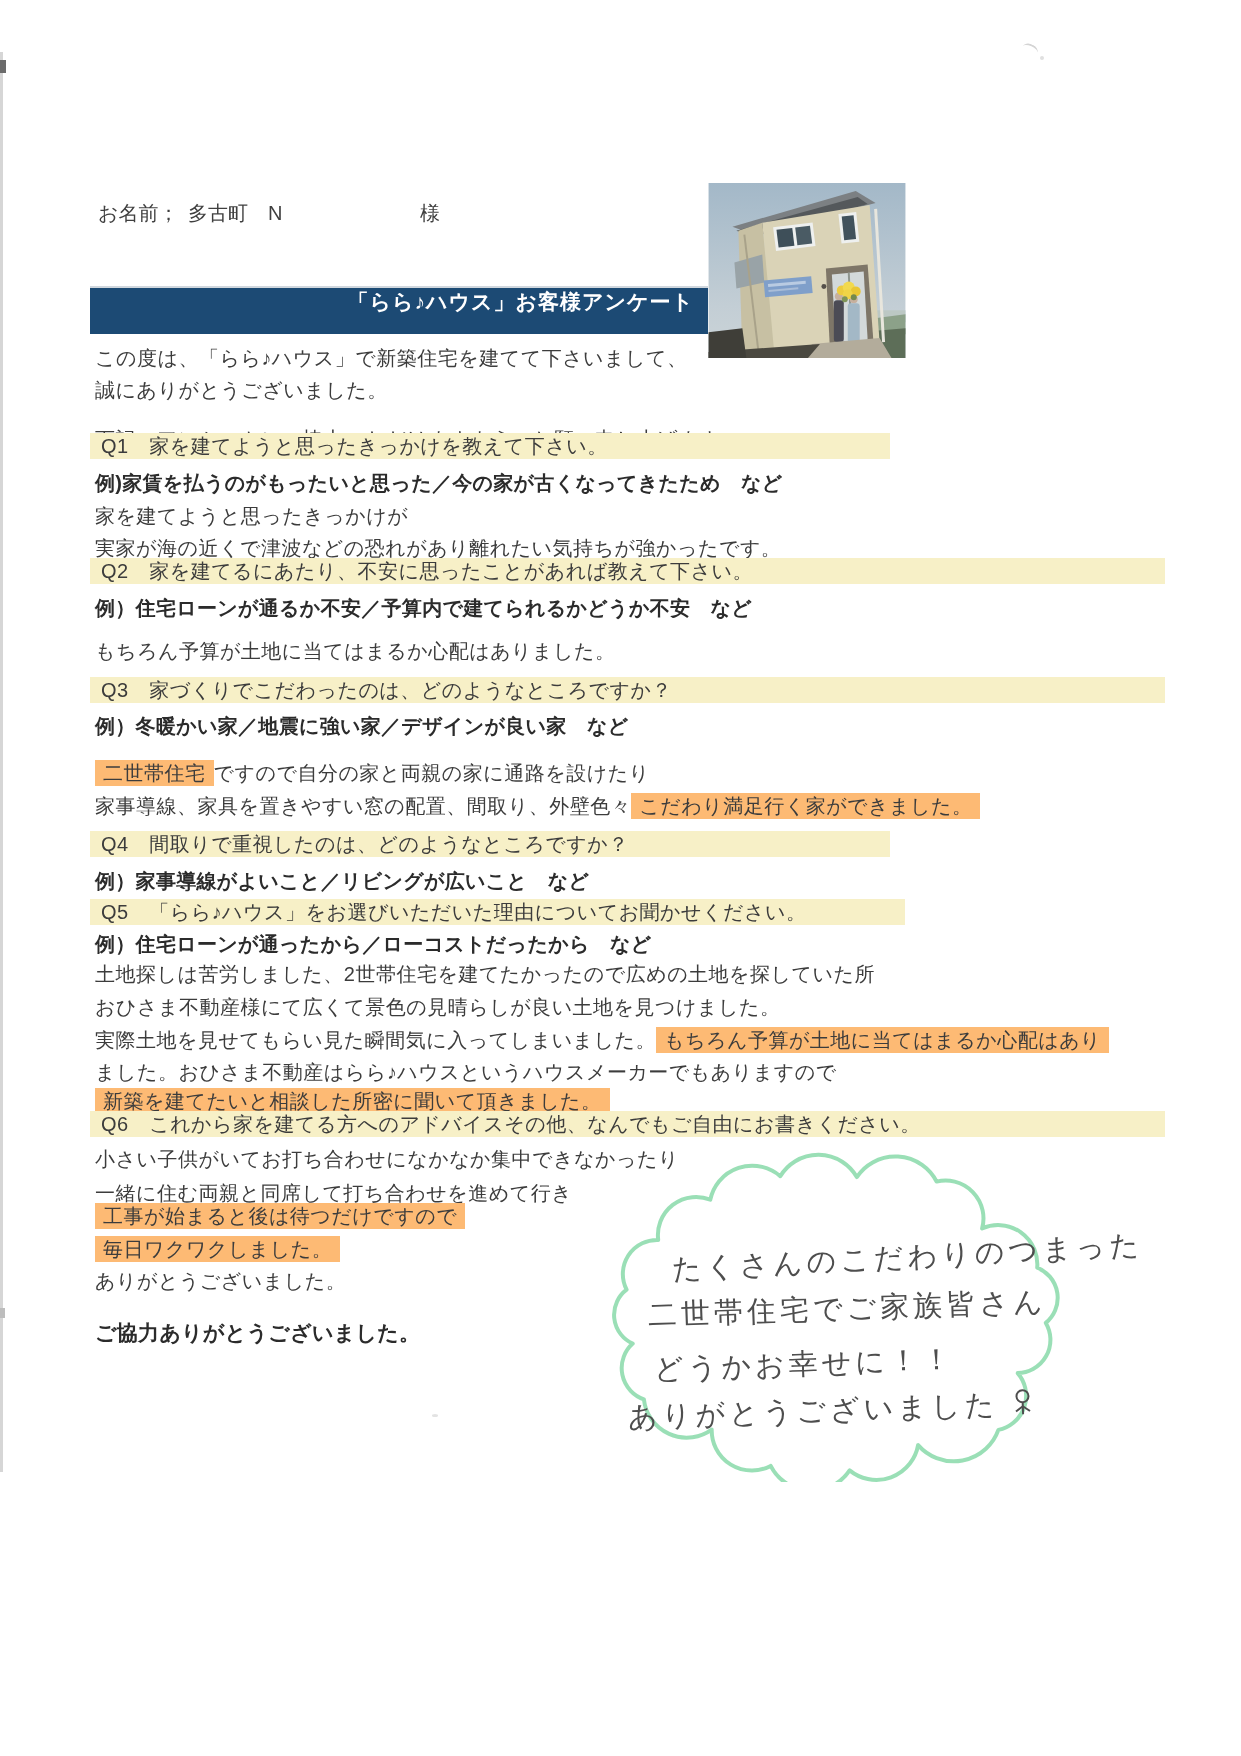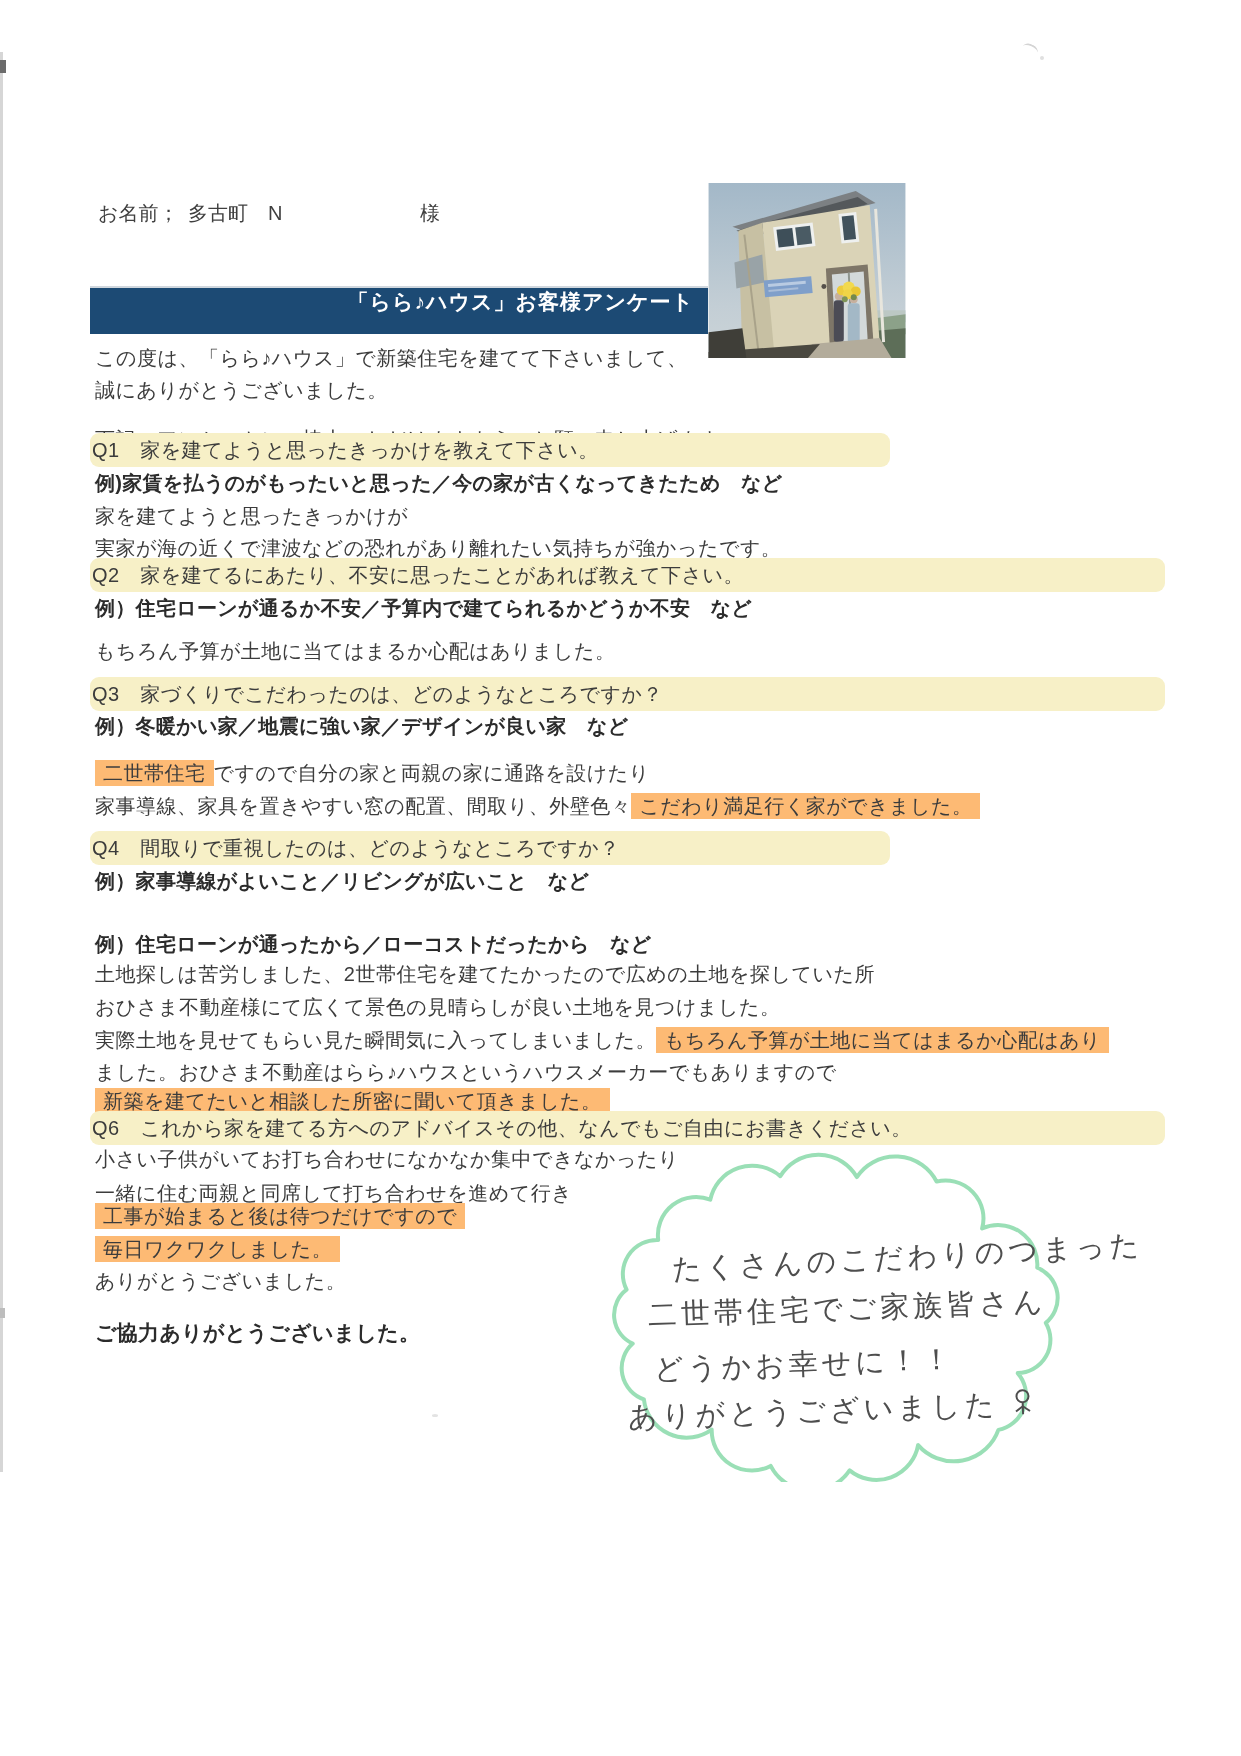--- a/index.html
+++ b/index.html
@@ -5,23 +5,23 @@
   html,body{margin:0;padding:0;background:#e9e9e9;}
   .page{
     position:relative; width:1241px; height:1756px; background:#ffffff;
     font-family:"Liberation Sans","DejaVu Sans",sans-serif;
     color:#3a3a3a; overflow:hidden; margin:0 auto;
   }
   .abs{position:absolute; white-space:nowrap;}
   .bodyline{position:absolute; white-space:nowrap; font-size:20px; line-height:26px; letter-spacing:.5px; color:#3c3c3c;}
   .ex{font-weight:bold; color:#2b2b2b; letter-spacing:.3px;}
   .band{
-    position:absolute; left:90px; height:34px; background:#f7f0c7;
-    display:flex; align-items:center; padding-left:2px; box-sizing:border-box;
-    font-size:20px; letter-spacing:.5px; color:#3c3c3c; white-space:nowrap;border-radius:9px;
+    position:absolute; left:90px; height:26px; background:#f7f0c7;
+    display:flex; align-items:center; padding-left:11px; box-sizing:border-box;
+    font-size:20px; letter-spacing:.5px; color:#3c3c3c; white-space:nowrap;
   }
   mark.pink{background:#fdba74; color:inherit; padding:2px 8px;}
   .navbar{
     position:absolute; left:90px; top:288px; width:618px; height:46px;
     background:#1c4a74; display:flex; align-items:center; justify-content:flex-end;
     padding:0 14px 18px 0; box-sizing:border-box;
     box-shadow:0 -2px 0 rgba(120,140,160,.35);
   }
   .navbar .title{color:#ffffff; font-weight:bold; font-size:21px; letter-spacing:1px;}
   .namewrap{position:absolute; top:200px; left:0; width:100%; height:26px; font-size:20px; color:#3f3f3f;}
@@ -158,20 +158,23 @@
   </div>
   <div class="bodyline" style="left:95px; top:793px;">
     <span>家事導線、家具を置きやすい窓の配置、間取り、外壁色々</span><mark class="pink">こだわり満足行く家ができました。</mark>
   </div>
 
   <div class="band" style="top:831px; width:800px;">
     <span>Q4　間取りで重視したのは、どのようなところですか？</span>
   </div>
   <div class="bodyline ex" style="left:95px; top:868px;">例）家事導線がよいこと／リビングが広いこと　など</div>
 
+  <div class="band" style="top:899px; width:815px;">
+    <span>Q5　「らら♪ハウス」をお選びいただいた理由についてお聞かせください。</span>
+  </div>
   <div class="bodyline ex" style="left:95px; top:931px;">例）住宅ローンが通ったから／ローコストだったから　など</div>
   <div class="bodyline" style="left:95px; top:961px;">土地探しは苦労しました、2世帯住宅を建てたかったので広めの土地を探していた所</div>
   <div class="bodyline" style="left:95px; top:994px;">おひさま不動産様にて広くて景色の見晴らしが良い土地を見つけました。</div>
   <div class="bodyline" style="left:95px; top:1027px;">
     <span>実際土地を見せてもらい見た瞬間気に入ってしまいました。</span><mark class="pink">もちろん予算が土地に当てはまるか心配はあり</mark>
   </div>
   <div class="bodyline" style="left:95px; top:1059px;">ました。おひさま不動産はらら♪ハウスというハウスメーカーでもありますので</div>
   <div class="bodyline" style="left:95px; top:1088px;">
     <mark class="pink">新築を建てたいと相談した所密に聞いて頂きました。</mark>
   </div>

